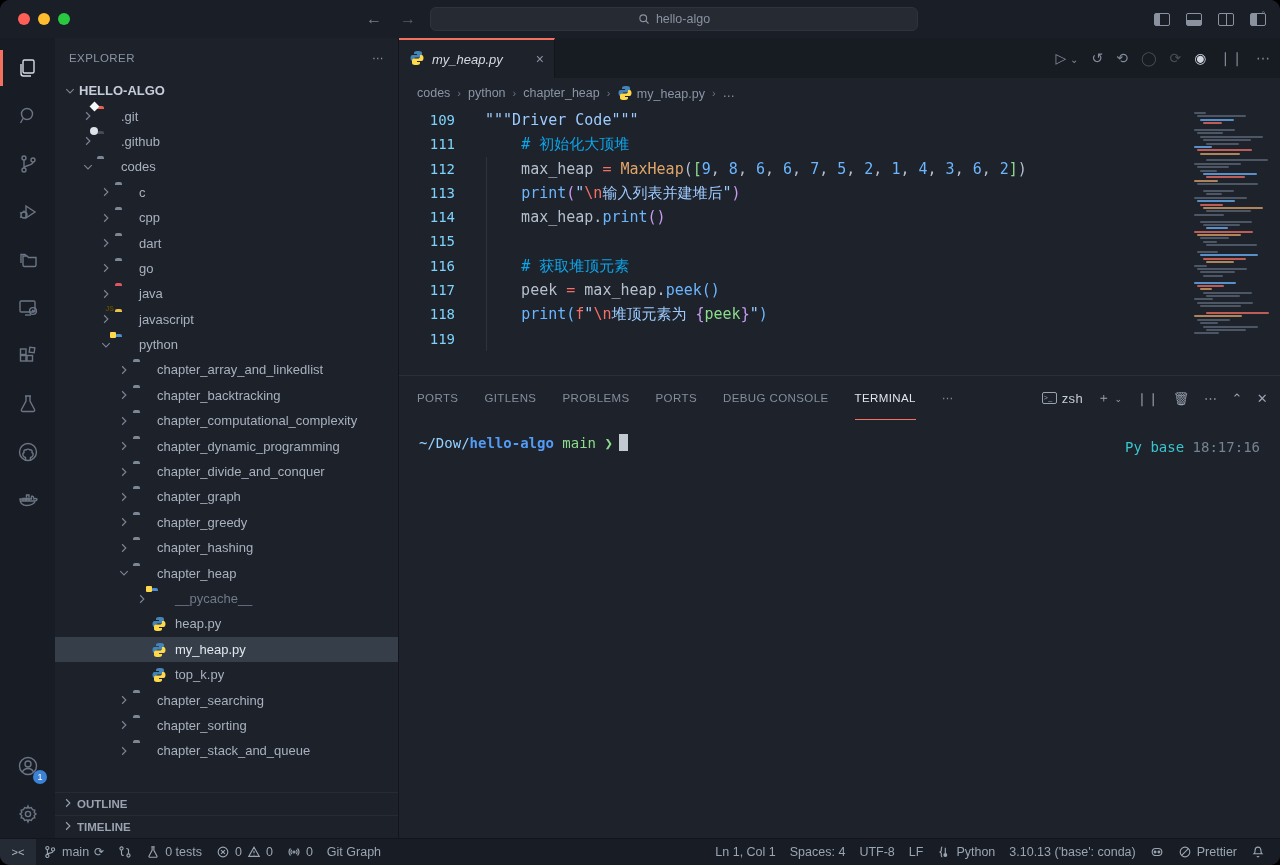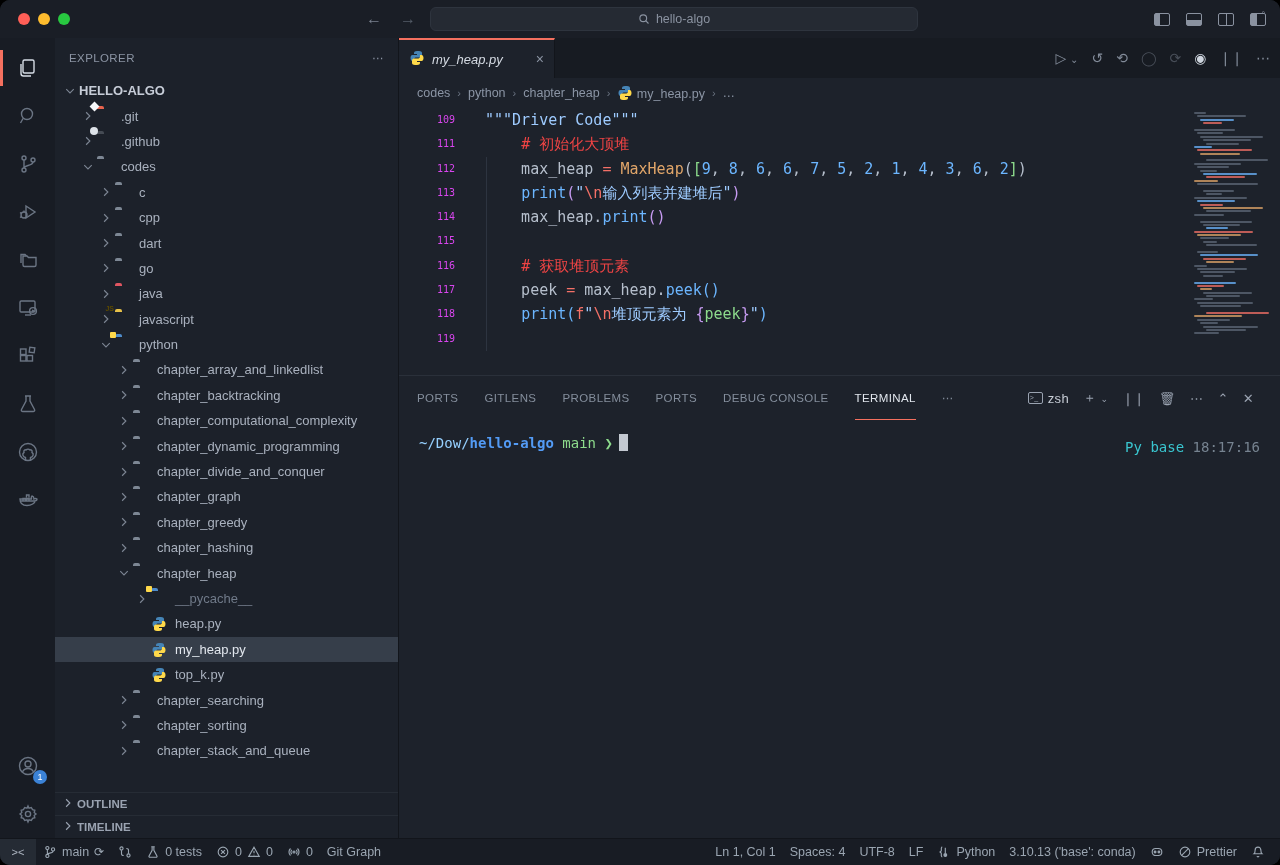--- a/index.html
+++ b/index.html
@@ -72,36 +72,36 @@
   .ed-actions { position:absolute; right:10px; top:0; height:40px; display:flex; align-items:center; gap:13px; color:#828b99; font-size:14px; }
   .ed-actions .bright { color:#cfd6df; }
   .breadcrumbs { height:30px; display:flex; align-items:center; gap:7px; padding-left:18px;
                  color:#8b95a5; font-size:12.5px; background:#1d222b; flex:0 0 30px; }
   .breadcrumbs .sep { color:#6b7482; font-size:11px; }
 
   
   .codearea { height:267px; background:#1d222b; position:relative; font-family:"DejaVu Sans Mono", monospace;
               font-size:15px; overflow:hidden; flex:0 0 267px; }
   .cline { height:24.3px; line-height:24.3px; display:flex; white-space:pre; }
-  .cline .ln { width:56px; text-align:right; color:#d946ef; flex:0 0 56px; font-size:10px; }
+  .cline .ln { width:56px; text-align:right; color:#7dd3fc; flex:0 0 56px; font-size:14px; }
   .cline .ct { padding-left:30px; }
   .indent-guide { position:absolute; left:87px; width:1px; background:#2d3440; }
   .tok-fg{color:#b6bfcc}.tok-kw{color:#f47067}.tok-fn{color:#6cb6ff}.tok-cls{color:#e0a569}
-  .tok-num{color:#6cb6ff}.tok-str{color:#9ecbff}.tok-esc{color:#f47067}.tok-com{color:#ef4444}
+  .tok-num{color:#6cb6ff}.tok-str{color:#9ecbff}.tok-esc{color:#f47067}.tok-com{color:#0ea5e9}
   .tok-grn{color:#8ddb8c}.tok-pur{color:#c79bf2}
   .minimap { position:absolute; right:8px; top:4px; width:78px; }
   .mm-row { height:2px; margin-bottom:1.4px; border-radius:1px; opacity:.75; }
 
   
   .panel { flex:1; border-top:1px solid #2a303a; display:flex; flex-direction:column; min-height:0; }
   .panel-tabs { height:44px; display:flex; align-items:center; padding-left:18px; gap:26px;
                 font-size:11.5px; letter-spacing:.4px; color:#848e9c; position:relative; flex:0 0 44px; }
   .ptab { height:100%; display:flex; align-items:center; border-bottom:1.5px solid transparent; }
   .ptab.active { color:#e0e5ec; border-bottom-color:#f4705f; }
-  .panel-actions { position:absolute; right:26px; display:flex; align-items:center; gap:14px; color:#9aa3b1; font-size:13px; }
+  .panel-actions { position:absolute; right:12px; display:flex; align-items:center; gap:14px; color:#9aa3b1; font-size:13px; }
   .shellbadge { display:flex; align-items:center; gap:5px; }
   .shellbadge .term-ic { width:15px; height:12px; border:1.2px solid #9aa3b1; border-radius:2px; font-size:7px; line-height:10px; padding-left:1px; }
   .terminal { flex:1; font-family:"DejaVu Sans Mono", monospace; font-size:14px; padding:14px 20px; position:relative; color:#b6bfcc; }
   .t-path{color:#96d0ff}.t-repo{color:#539bf5;font-weight:bold}.t-branch{color:#8ddb8c}.t-arrow{color:#8ddb8c}
   .cursor { display:inline-block; width:9px; height:17px; background:#c3c9d1; vertical-align:-3px; margin-left:6px; }
   .t-right { position:absolute; right:20px; top:19px; }
   .t-py{color:#39c5cf}.t-time{color:#768390}
 
   
   .statusbar { height:27px; background:#181c24; border-top:1px solid #12151b; display:flex; align-items:center;

